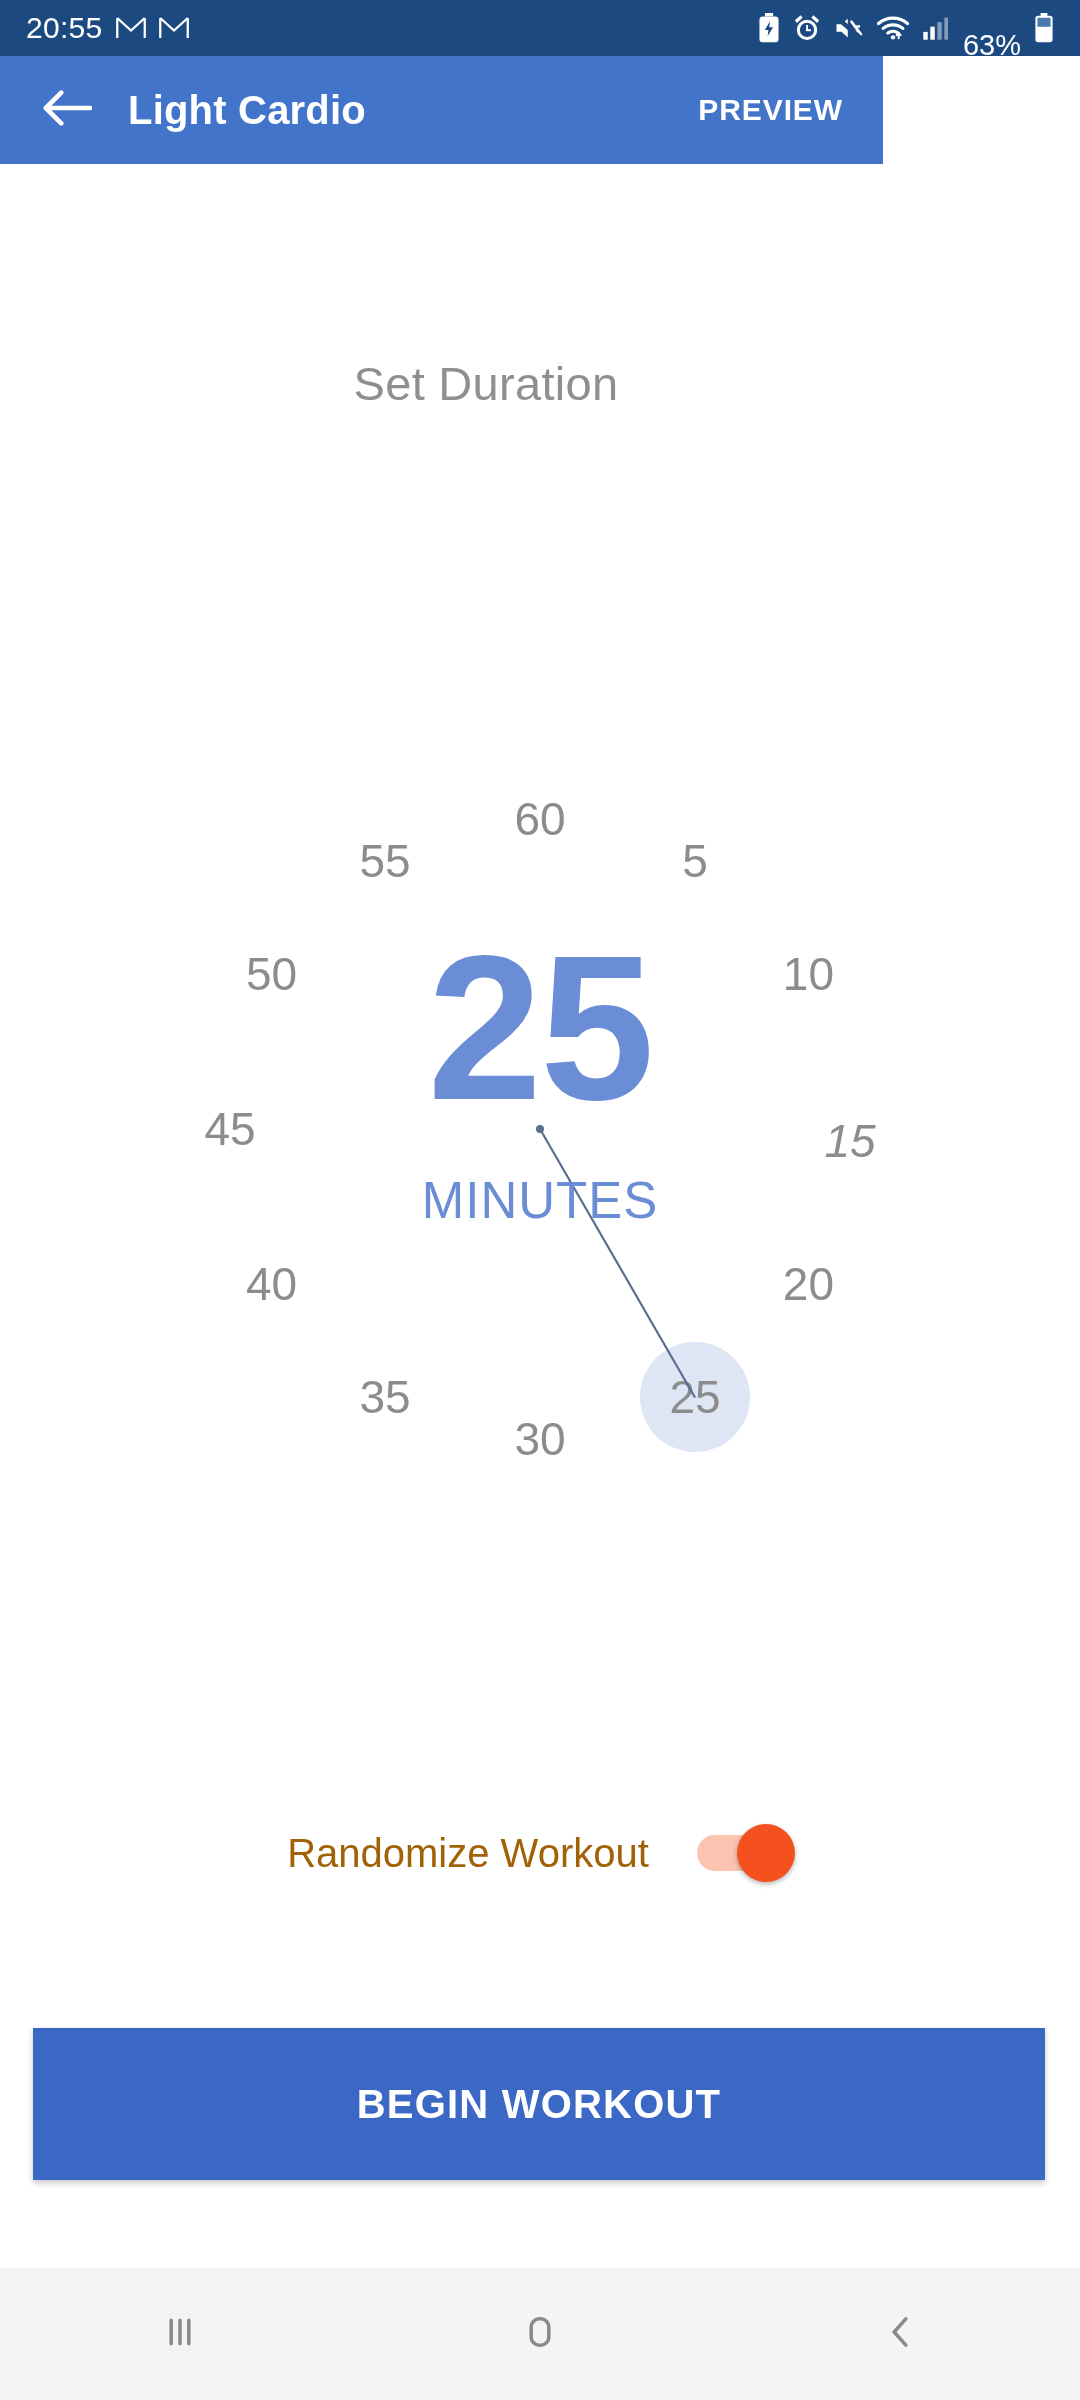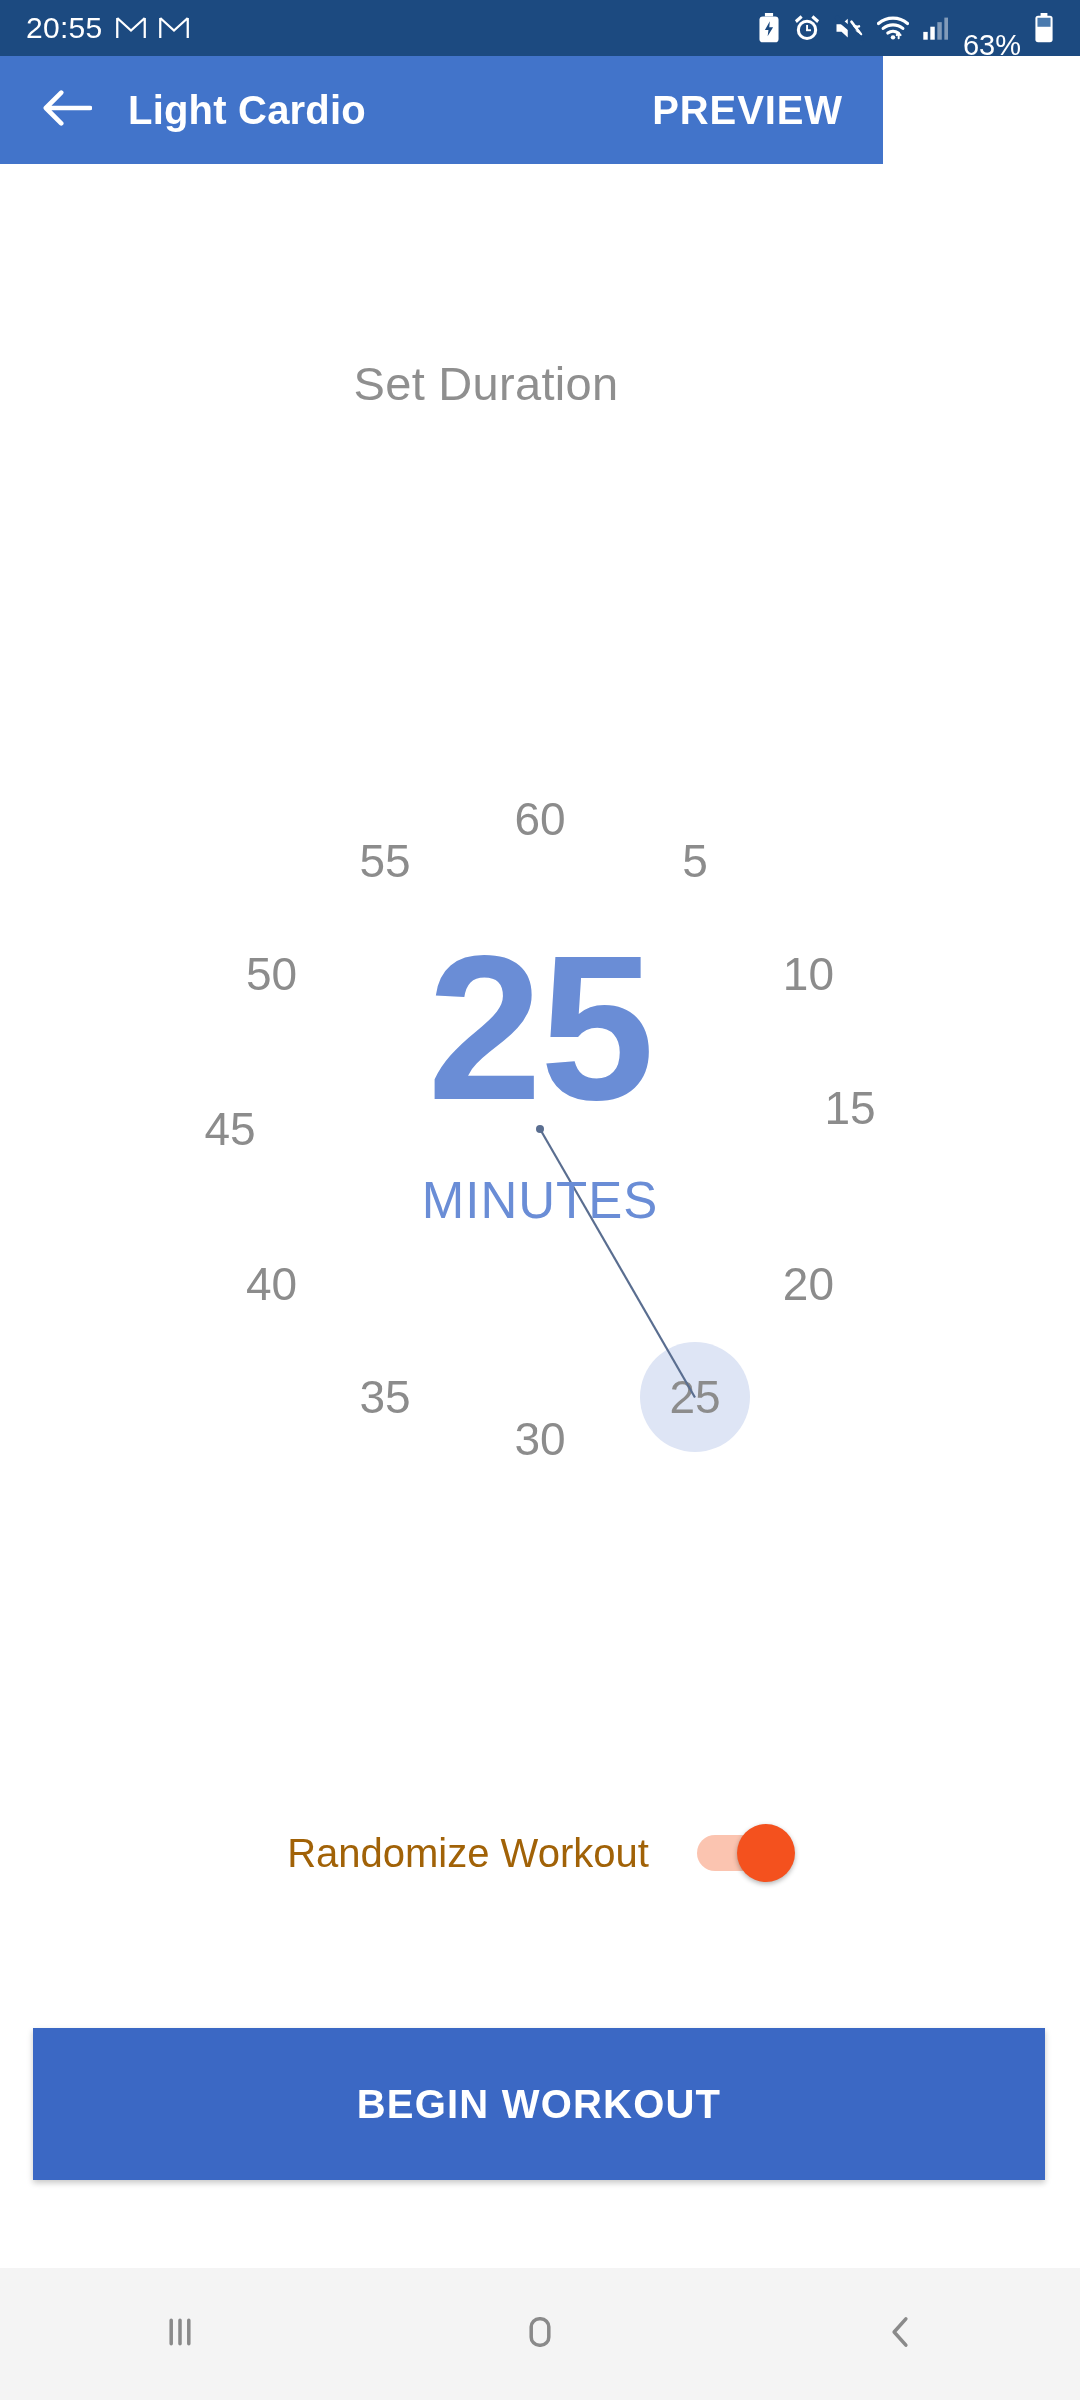--- a/index.html
+++ b/index.html
@@ -30,21 +30,21 @@
     position:absolute; left:0; top:56px; width:883px; height:108px;
     background:#4274CA;
     display:flex; align-items:center; padding:0 34px;
   }
   #back-btn{ width:66px; height:66px; display:flex; align-items:center; justify-content:center; }
   #app-title{
     color:#ffffff; font-size:40px; font-weight:700; margin-left:28px;
     letter-spacing:.2px; white-space:nowrap;
   }
   #preview-btn{
-    margin-left:auto; color:#ffffff; font-size:40px; font-weight:700;
+    margin-left:auto; color:#ffffff; font-size:30px; font-weight:700;
     letter-spacing:.9px; padding:10px 6px;
   }
 
   
   #content{
     position:absolute; left:0; top:164px; width:1080px; height:2076px;
     background:#ffffff;
   }
   #set-duration{
     position:absolute; top:192px; left:0; width:972px; text-align:center;
@@ -199,21 +199,21 @@
 </div>
 
 <div id="content">
 
   <div id="set-duration">Set Duration</div>
 
   <div id="dial">
     <div class="dial-num" style="left: 390px; top: 80px;">60</div>
       <div class="dial-num" style="left: 545px; top: 121.532px;">5</div>
       <div class="dial-num" style="left: 658.468px; top: 235px;">10</div>
-      <div class="dial-num" style="left: 700px; top: 369px;">15</div>
+      <div class="dial-num" style="left: 700px; top: 402px; font-style: italic;">15</div>
       <div class="dial-num" style="left: 658.468px; top: 545px;">20</div>
       <div class="dial-num selected" style="left: 545px; top: 658.468px;">25</div>
       <div class="dial-num" style="left: 390px; top: 700px;">30</div>
       <div class="dial-num" style="left: 235px; top: 658.468px;">35</div>
       <div class="dial-num" style="left: 121.532px; top: 545px;">40</div>
       <div class="dial-num" style="left: 80px; top: 390px;">45</div>
       <div class="dial-num" style="left: 121.532px; top: 235px;">50</div>
       <div class="dial-num" style="left: 235px; top: 121.532px;">55</div>
       <svg id="dial-hand" viewBox="0 0 780 780">
       <line x1="390" y1="390" x2="545" y2="658.467875173176" stroke="#5A6E90" stroke-width="2.2"></line>

